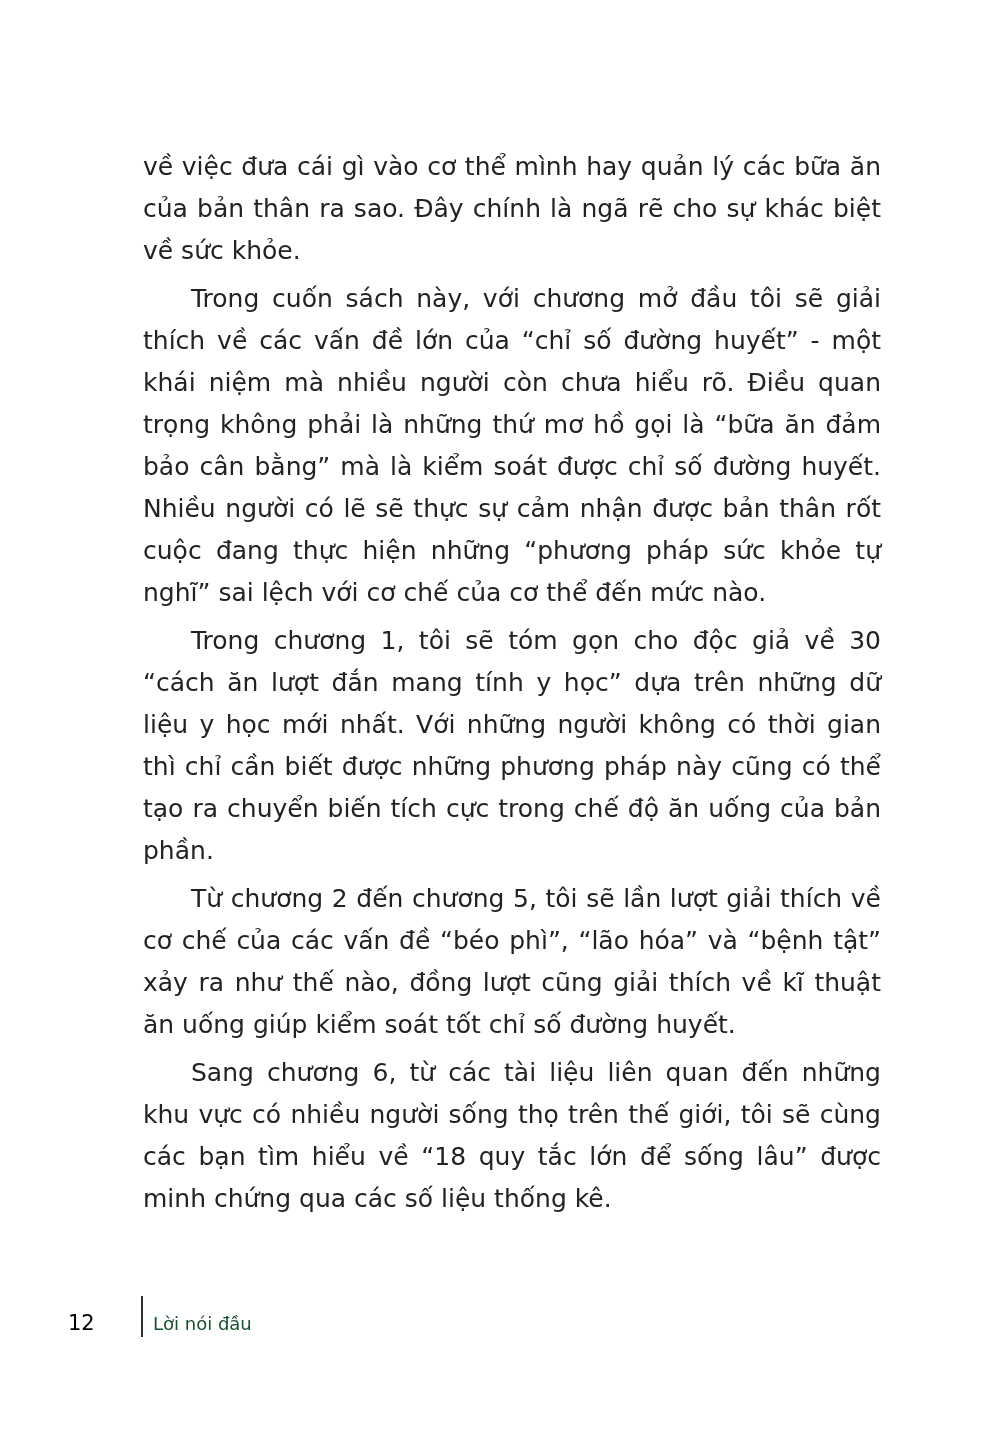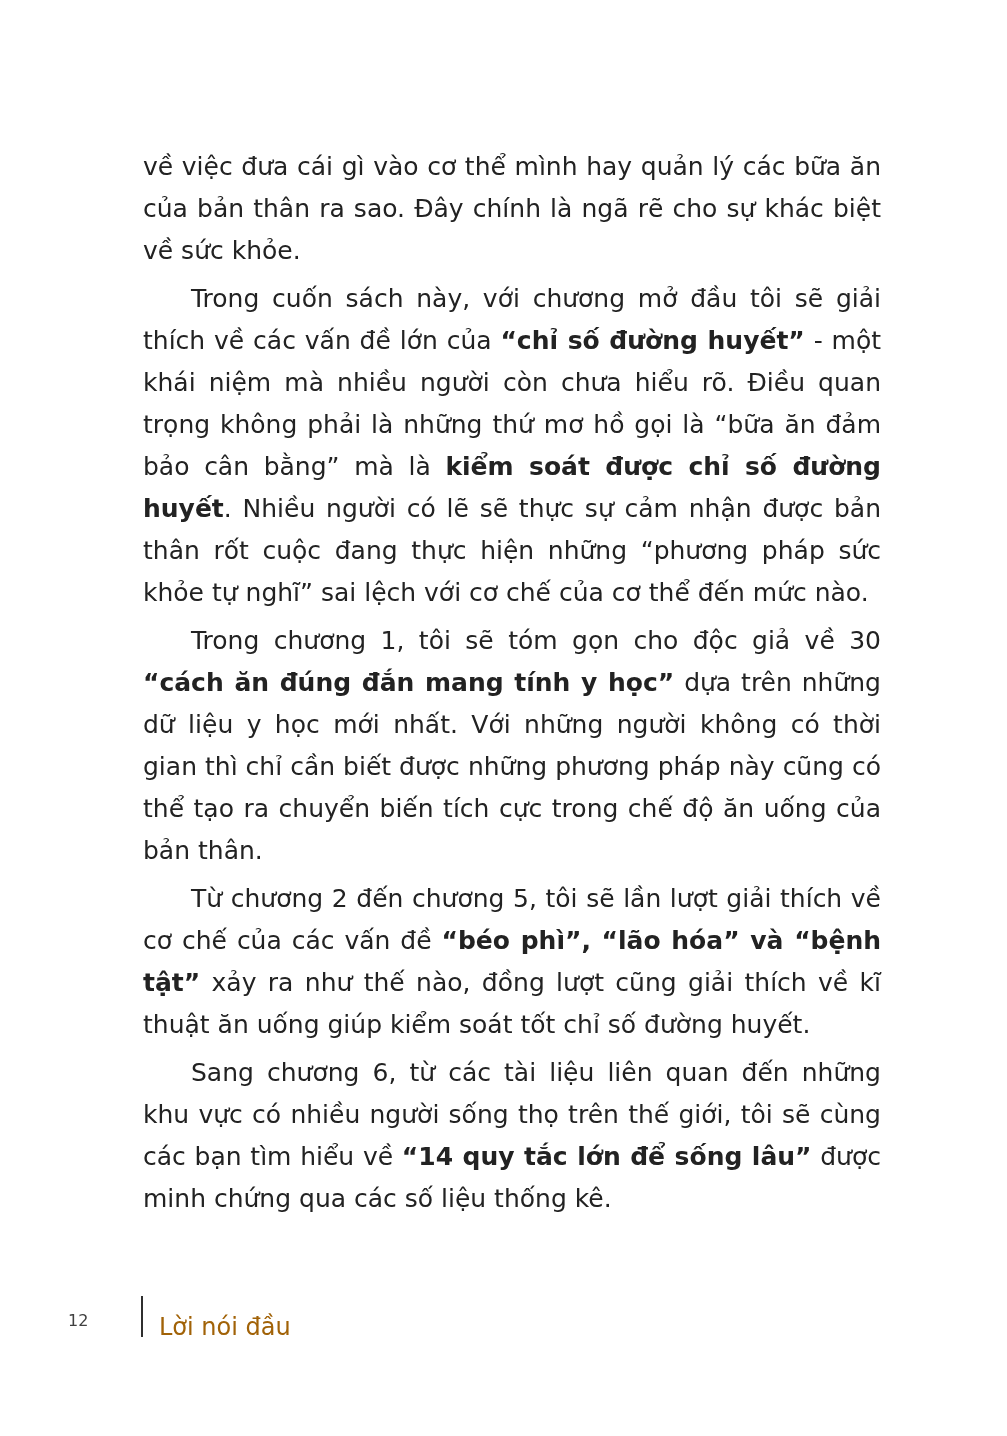--- a/index.html
+++ b/index.html
@@ -26,56 +26,56 @@
     text-align: justify;
   }
   .body-text p {
     margin: 0 0 6px 0;
     padding: 0;
   }
   .body-text p.indent {
     text-indent: 48px;
   }
   .body-text strong {
-    font-weight: 700;
+    font-weight: 400;
   }
   .footer-page-num {
     position: absolute;
     left: 68px;
     top: 1311px;
-    font-size: 16px;
-    color: #404040;
+    font-size: 21px;
+    color: #000000;
   }
   .footer-rule {
     position: absolute;
     left: 141px;
     top: 1296px;
     width: 2px;
     height: 41px;
     background: #2f2f2f;
   }
   .footer-label {
     position: absolute;
-    left: 159px;
+    left: 153px;
     top: 1313px;
-    font-size: 24px;
-    color: #a16207;
+    font-size: 18px;
+    color: #14532d;
   }
 </style>
 </head>
 <body>
 
 <div class="page">
 
   <main class="body-text">
       <p><span>về việc đưa cái gì vào cơ thể mình hay quản lý các bữa ăn của bản thân ra sao. Đây chính là ngã rẽ cho sự khác biệt về sức khỏe.</span></p>
       <p class="indent"><span>Trong cuốn sách này, với chương mở đầu tôi sẽ giải thích về các vấn đề lớn của </span><strong>“chỉ số đường huyết”</strong><span> - một khái niệm mà nhiều người còn chưa hiểu rõ. Điều quan trọng không phải là những thứ mơ hồ gọi là “bữa ăn đảm bảo cân bằng” mà là </span><strong>kiểm soát được chỉ số đường huyết</strong><span>. Nhiều người có lẽ sẽ thực sự cảm nhận được bản thân rốt cuộc đang thực hiện những “phương pháp sức khỏe tự nghĩ” sai lệch với cơ chế của cơ thể đến mức nào.</span></p>
-      <p class="indent"><span>Trong chương 1, tôi sẽ tóm gọn cho độc giả về 30 </span><strong>“cách ăn đúng đắn mang tính y học”</strong><span> dựa trên những dữ liệu y học mới nhất. Với những người không có thời gian thì chỉ cần biết được những phương pháp này cũng có thể tạo ra chuyển biến tích cực trong chế độ ăn uống của bản thân.</span></p>
+      <p class="indent"><span>Trong chương 1, tôi sẽ tóm gọn cho độc giả về 30 </span><strong>“cách ăn lượt đắn mang tính y học”</strong><span> dựa trên những dữ liệu y học mới nhất. Với những người không có thời gian thì chỉ cần biết được những phương pháp này cũng có thể tạo ra chuyển biến tích cực trong chế độ ăn uống của bản phần.</span></p>
       <p class="indent"><span>Từ chương 2 đến chương 5, tôi sẽ lần lượt giải thích về cơ chế của các vấn đề </span><strong>“béo phì”, “lão hóa” và “bệnh tật”</strong><span> xảy ra như thế nào, đồng lượt cũng giải thích về kĩ thuật ăn uống giúp kiểm soát tốt chỉ số đường huyết.</span></p>
-      <p class="indent"><span>Sang chương 6, từ các tài liệu liên quan đến những khu vực có nhiều người sống thọ trên thế giới, tôi sẽ cùng các bạn tìm hiểu về </span><strong>“14 quy tắc lớn để sống lâu”</strong><span> được minh chứng qua các số liệu thống kê.</span></p>
+      <p class="indent"><span>Sang chương 6, từ các tài liệu liên quan đến những khu vực có nhiều người sống thọ trên thế giới, tôi sẽ cùng các bạn tìm hiểu về </span><strong>“18 quy tắc lớn để sống lâu”</strong><span> được minh chứng qua các số liệu thống kê.</span></p>
     </main>
 
   <footer>
     <span class="footer-page-num">12</span>
     <span class="footer-rule"></span>
     <span class="footer-label">Lời nói đầu</span>
   </footer>
 
 </div>
 

